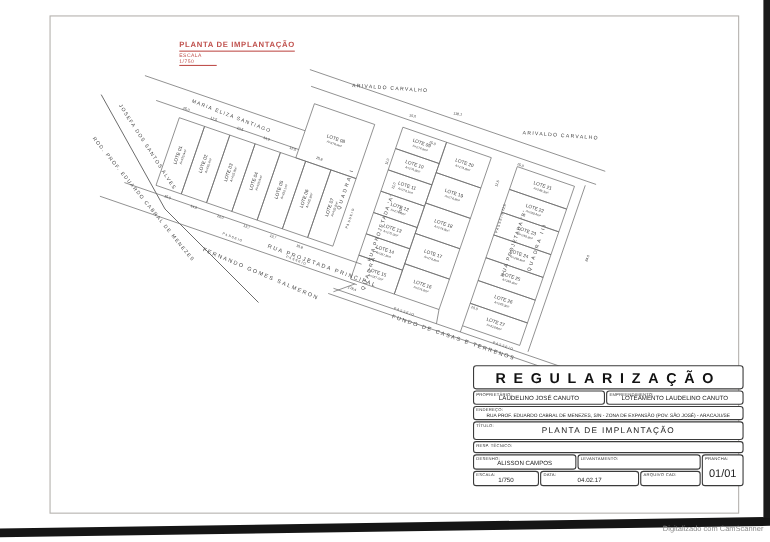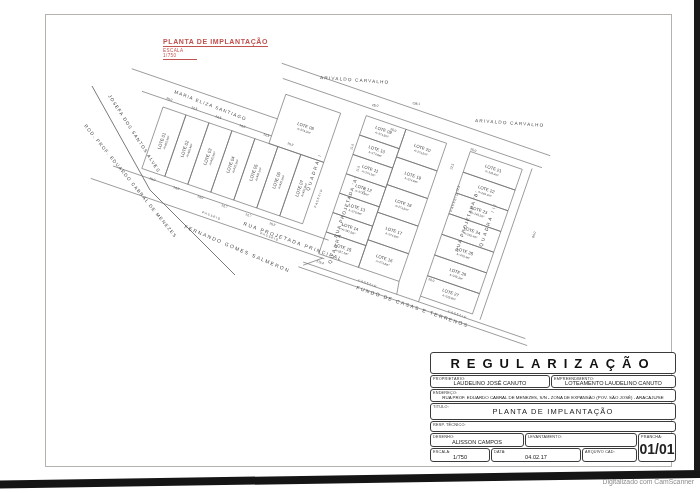--- a/index.html
+++ b/index.html
@@ -9,28 +9,28 @@
   svg{position:absolute;left:0;top:0;}
   svg text{fill:#3c3c3c;font-family:"Liberation Sans",sans-serif;}
   .street-name{font-size:4.6px;letter-spacing:1.2px;fill:#474747;}
   .street-name-big{font-size:5px;letter-spacing:1.6px;fill:#474747;}
   .quadra-name{font-size:4.6px;letter-spacing:2.2px;fill:#474747;}
   
   #draw-title{position:absolute;left:163px;top:38px;color:#c0524e;}
   #draw-title .t{font-size:7px;font-weight:bold;letter-spacing:.6px;border-bottom:1.6px solid #c0524e;padding-bottom:1px;}
   #draw-title .s{font-size:4.6px;letter-spacing:.4px;border-bottom:1px solid #c0524e;width:34px;padding:1px 0;}
   
-  #tblock{position:absolute;left:430px;top:352px;width:246px;height:110px;}
+  #tblock{position:absolute;left:430px;top:332px;width:246px;height:110px;}
   .tb-cell{position:absolute;border:1px solid #3b3b3b;border-radius:3px;background:#fff;box-sizing:border-box;}
   .tb-label{position:absolute;left:2px;top:1px;font-size:3.8px;color:#333;letter-spacing:.2px;}
   .tb-val{position:absolute;left:0;right:0;bottom:1px;text-align:center;font-size:5.6px;color:#222;}
   .tb-main{display:flex;align-items:center;justify-content:center;font-size:13px;font-weight:bold;letter-spacing:7px;color:#111;}
   .tb-endereco .tb-val{font-size:4.4px;}
   .tb-titulo .tb-val{font-size:7.5px;letter-spacing:1.2px;bottom:3px;}
-  .tb-prancha .tb-val{font-size:14px;font-weight:bold;bottom:4px;}
+  .tb-prancha .tb-val{font-size:10px;font-weight:normal;bottom:4px;}
   
   #scan-bar{position:absolute;top:470px;right:-1px;width:703px;height:8px;background:#151515;
             transform-origin:100% 50%;transform:rotate(-0.85deg);}
   #scan-edge{position:absolute;top:0;right:0;width:6px;height:471px;background:#1a1a1a;}
   #camscanner{position:absolute;top:478px;right:6px;font-size:6.8px;color:#8b8b8b;}
 </style>
 </head>
 <body>
 
 <div id="page">

